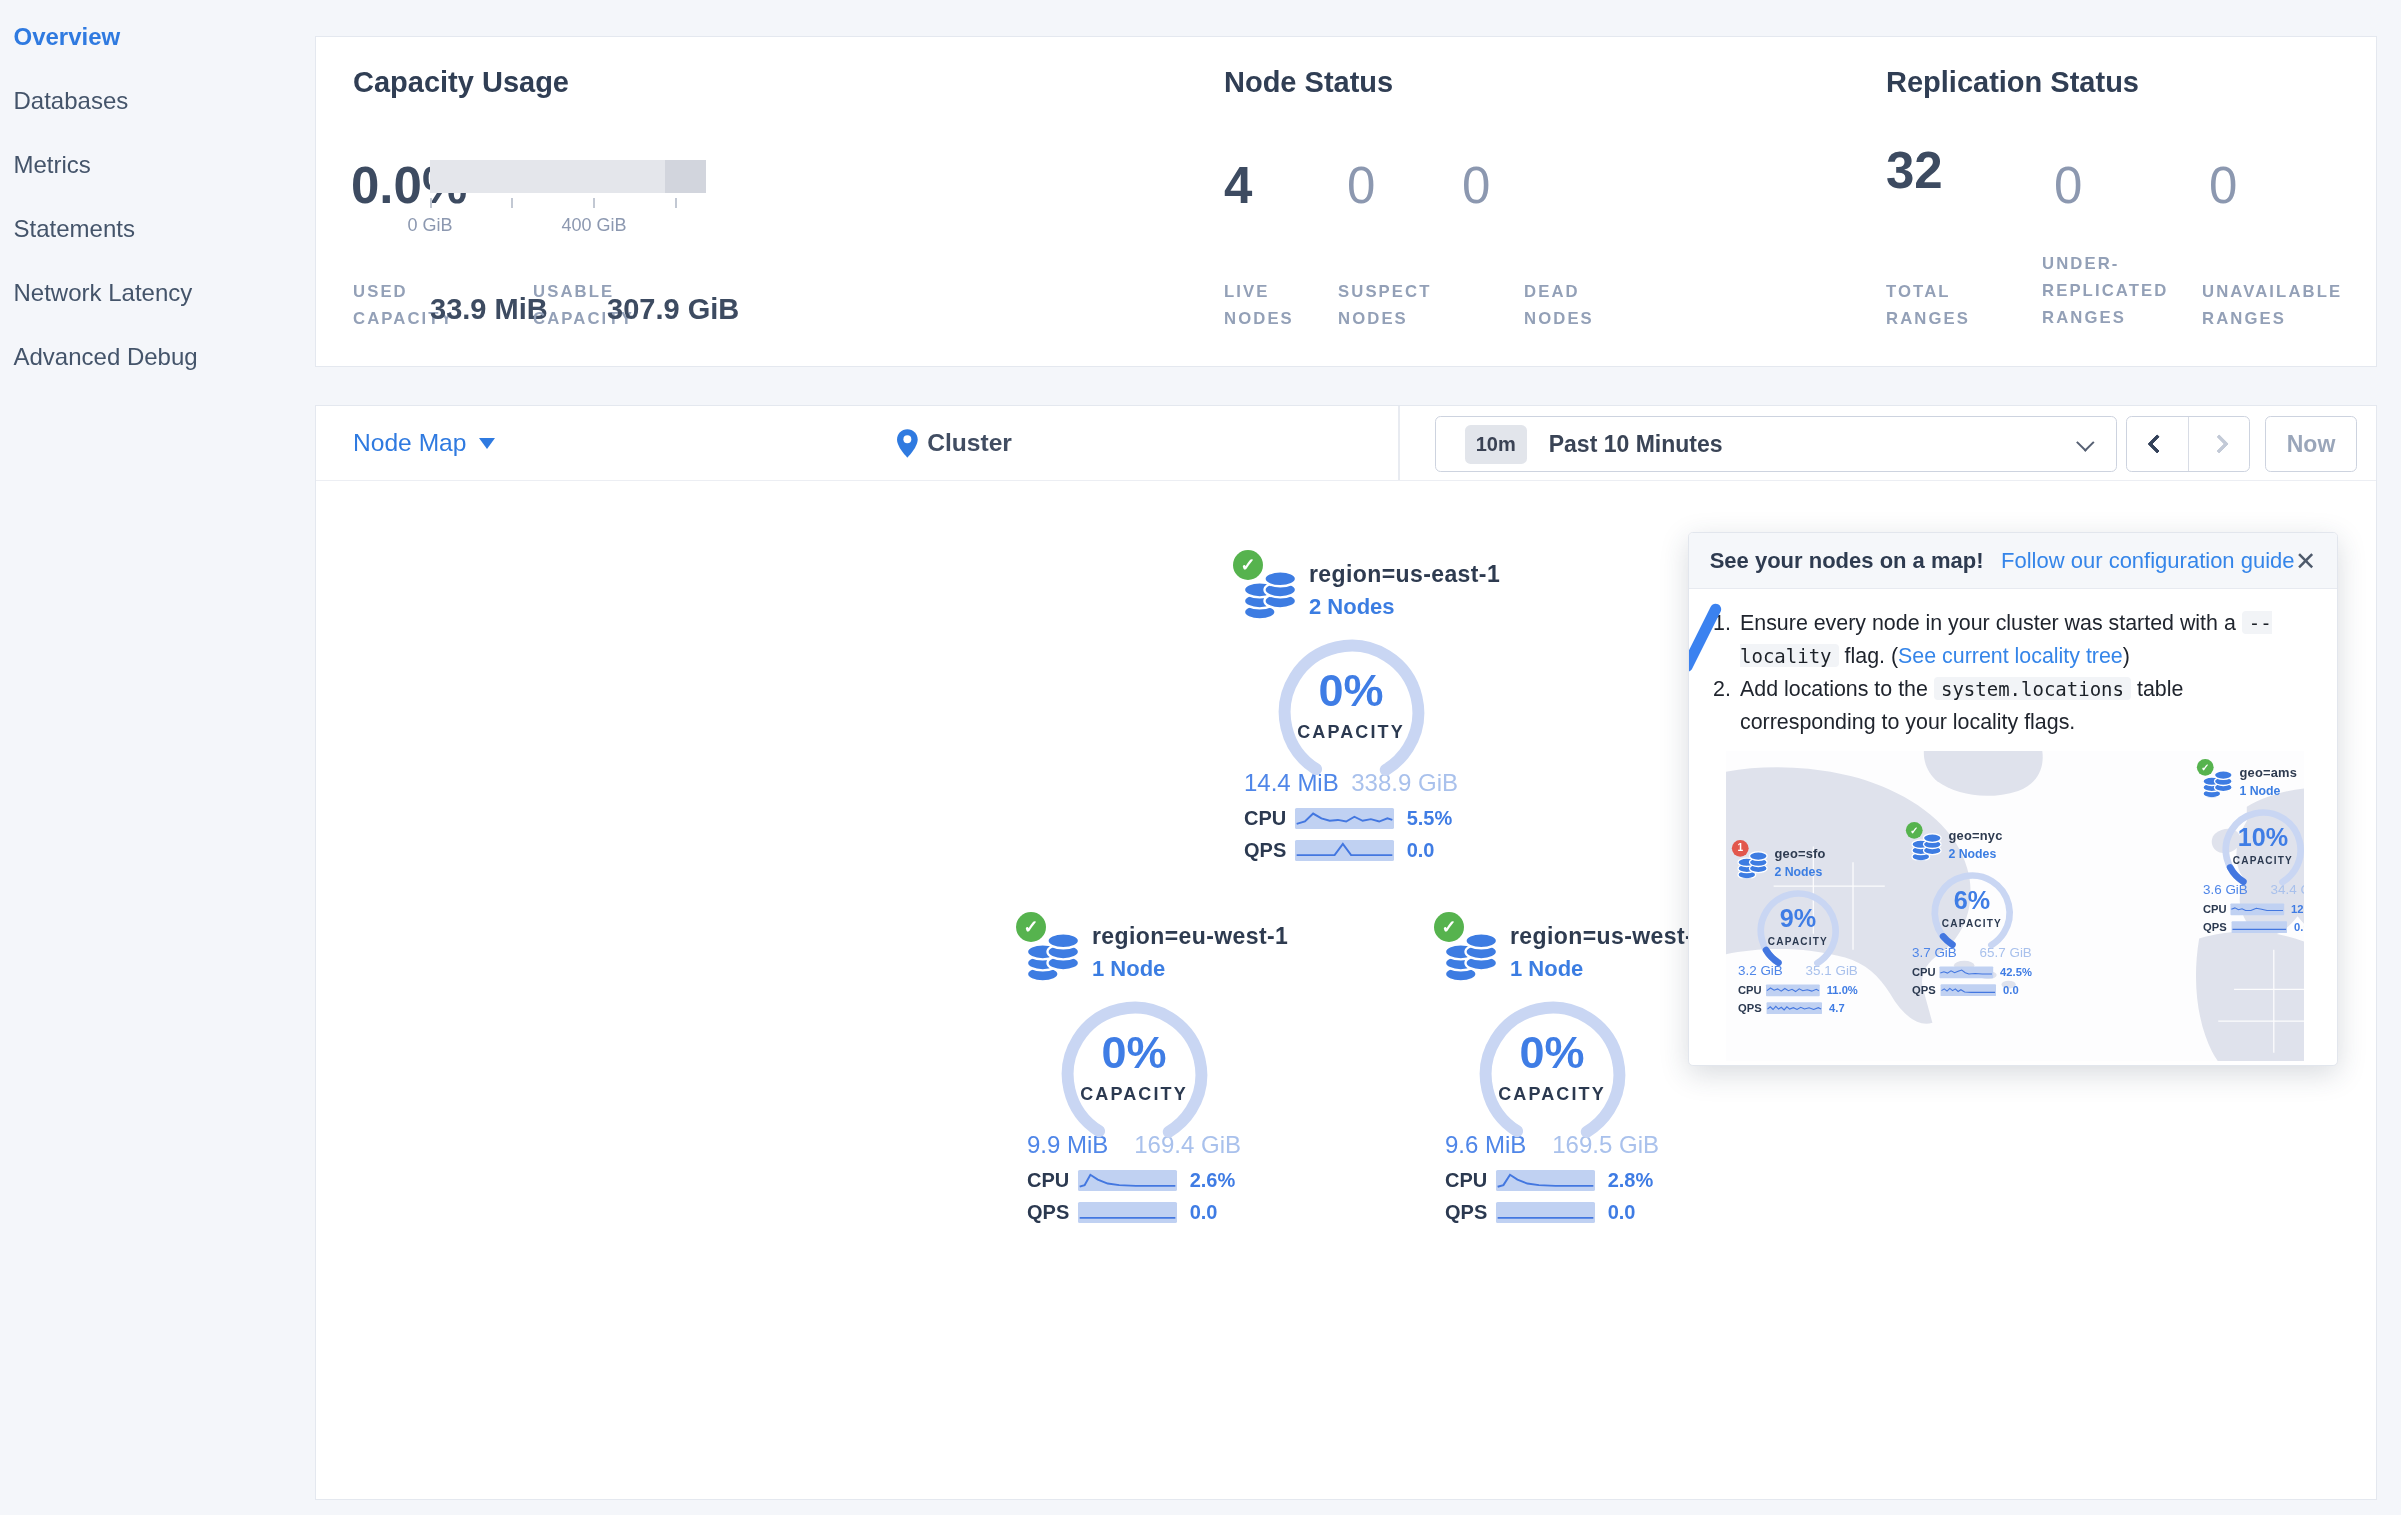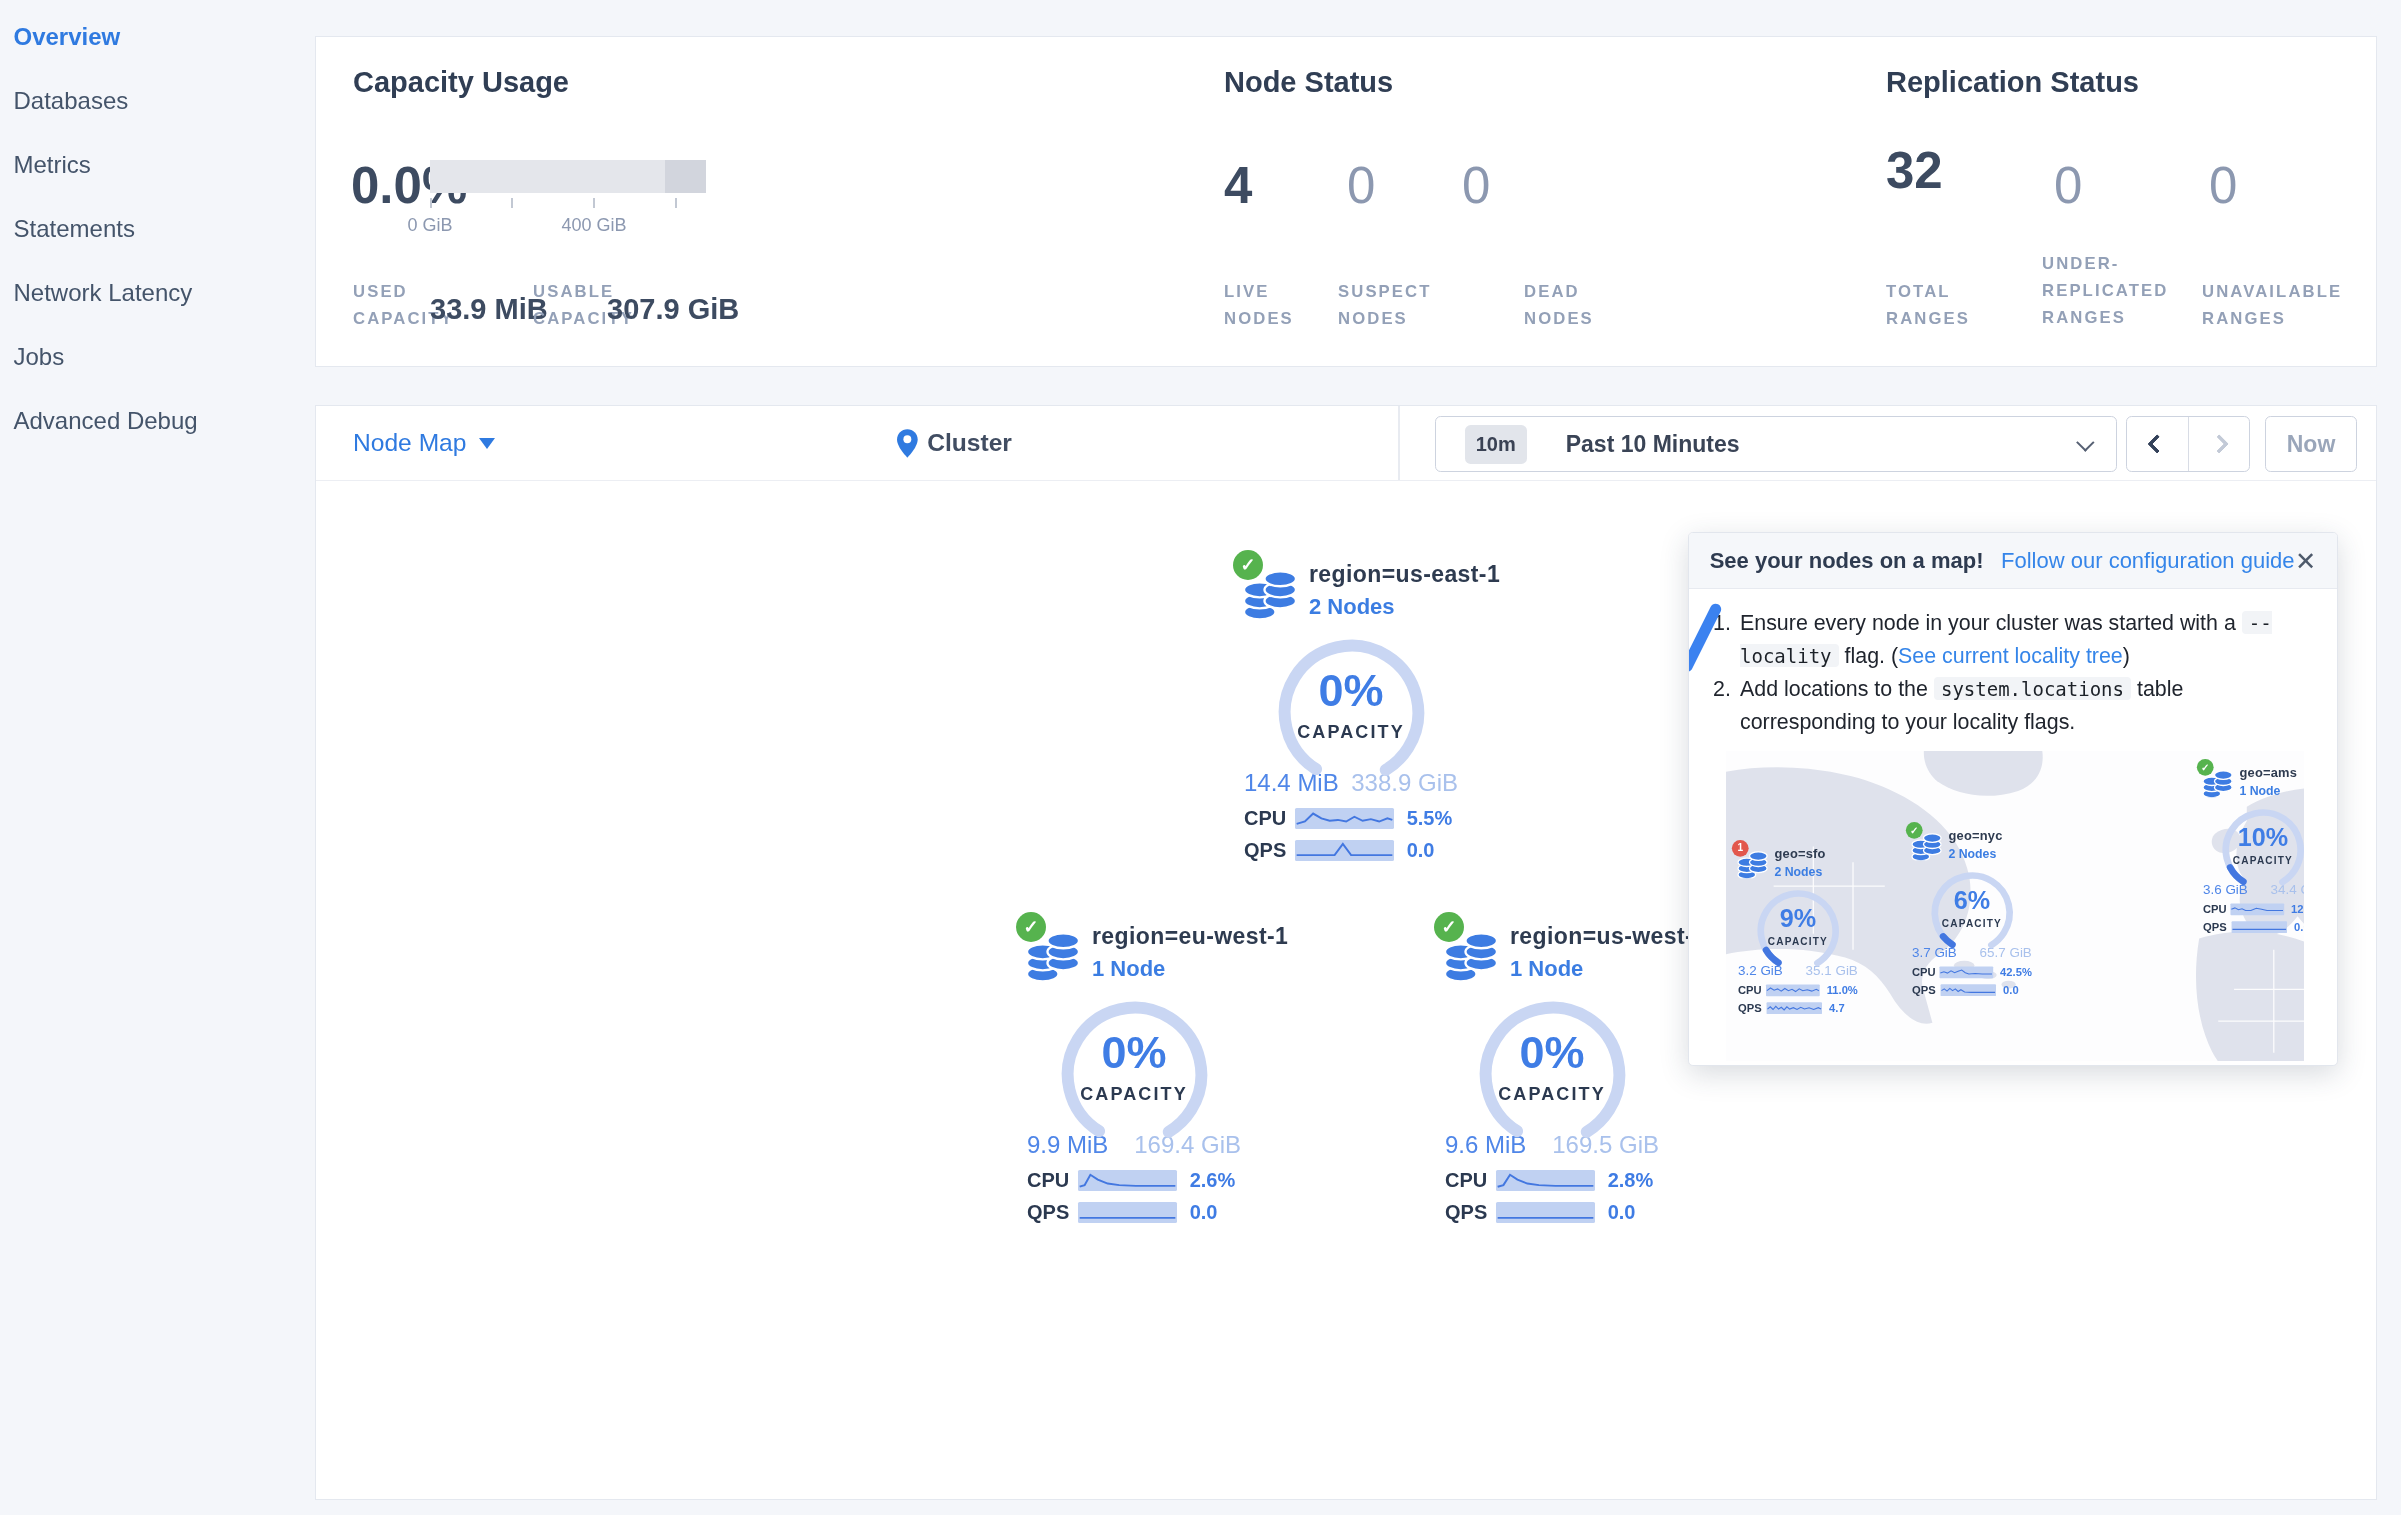--- a/index.html
+++ b/index.html
@@ -37,21 +37,21 @@
   .toolbar { position:absolute; left:0; top:0; width:100%; height:75px; border-bottom:1.6px solid #eceef3; }
   .view-select { position:absolute; left:37px; top:0; height:74px; display:flex; align-items:center; gap:12.7px; cursor:pointer; }
   .view-select .vlabel { font-size:24.6px; color:#2f7ae0; }
   .tri-down { width:0; height:0; border-left:8.7px solid transparent; border-right:8.7px solid transparent; border-top:11px solid #2f7ae0; }
   .crumb { position:absolute; left:581px; top:0; height:74px; display:flex; align-items:center; gap:9.5px; cursor:pointer; }
   .crumb .clabel { font-size:24.6px; font-weight:600; color:#414d62; }
   .tb-divider { position:absolute; left:1082px; top:0; width:1.6px; height:74px; background:#e8ebf1; }
 
   .time-box { position:absolute; left:1119px; top:10.3px; width:682px; height:56px; border:1.6px solid #cdd3df; border-radius:5.6px; display:flex; align-items:center; cursor:pointer; background:#fff;padding-left:16px; }
   .time-badge { margin-left:12.7px; padding:8px 11px; background:#e2e5eb; border-radius:5.6px; font-size:20px; font-weight:700; color:#3a4254; }
-  .time-label { margin-left:39px; font-size:23px; font-weight:600; color:#3a4456; }
+  .time-label { margin-left:22px; font-size:23px; font-weight:600; color:#3a4456; }
   .chev { width:12.7px; height:12.7px; border-right:2.4px solid #566073; border-bottom:2.4px solid #566073; }
   .chev.down { transform:rotate(45deg); margin-left:auto; margin-right:24px; margin-top:-4.8px; }
   .arrow-box { position:absolute; left:1810px; top:10.3px; width:124px; height:56px; border:1.6px solid #cdd3df; border-radius:5.6px; display:flex; background:#fff; }
   .arrow-half { flex:1; display:flex; align-items:center; justify-content:center; cursor:pointer; }
   .arrow-half + .arrow-half { border-left:1.6px solid #d8dce5; }
   .chev-l { width:14.3px; height:14.3px; border-left:4px solid #34425a; border-bottom:4px solid #34425a; transform:rotate(45deg); border-radius:1.6px; }
   .chev-r { width:14.3px; height:14.3px; border-right:4px solid #c3cad7; border-top:4px solid #c3cad7; transform:rotate(45deg); border-radius:1.6px; }
   .now-btn { position:absolute; left:1949px; top:10.3px; width:92px; height:56px; border:1.6px solid #cdd3df; border-radius:5.6px; display:flex; align-items:center; justify-content:center; font-size:23px; font-weight:600; color:#9aa6ba; background:#fff; cursor:pointer; }
 
   
@@ -91,21 +91,20 @@
 </style>
 </head>
 <body>
 
 <div class="sidebar">
   <div class="side-item active">Overview</div>
   <div class="side-item">Databases</div>
   <div class="side-item">Metrics</div>
   <div class="side-item">Statements</div>
   <div class="side-item">Network Latency</div>
-  <div class="side-item">Jobs</div>
   <div class="side-item">Advanced Debug</div>
 </div>
 
 <div class="card card-stats">
 
   <div class="sec-title" style="left:37px;top:29px">Capacity Usage</div>
   <div class="big-num" style="left:35px;top:119px">0.0%</div>
   <div class="cap-bar">
       <div class="seg2"></div>
     </div>

